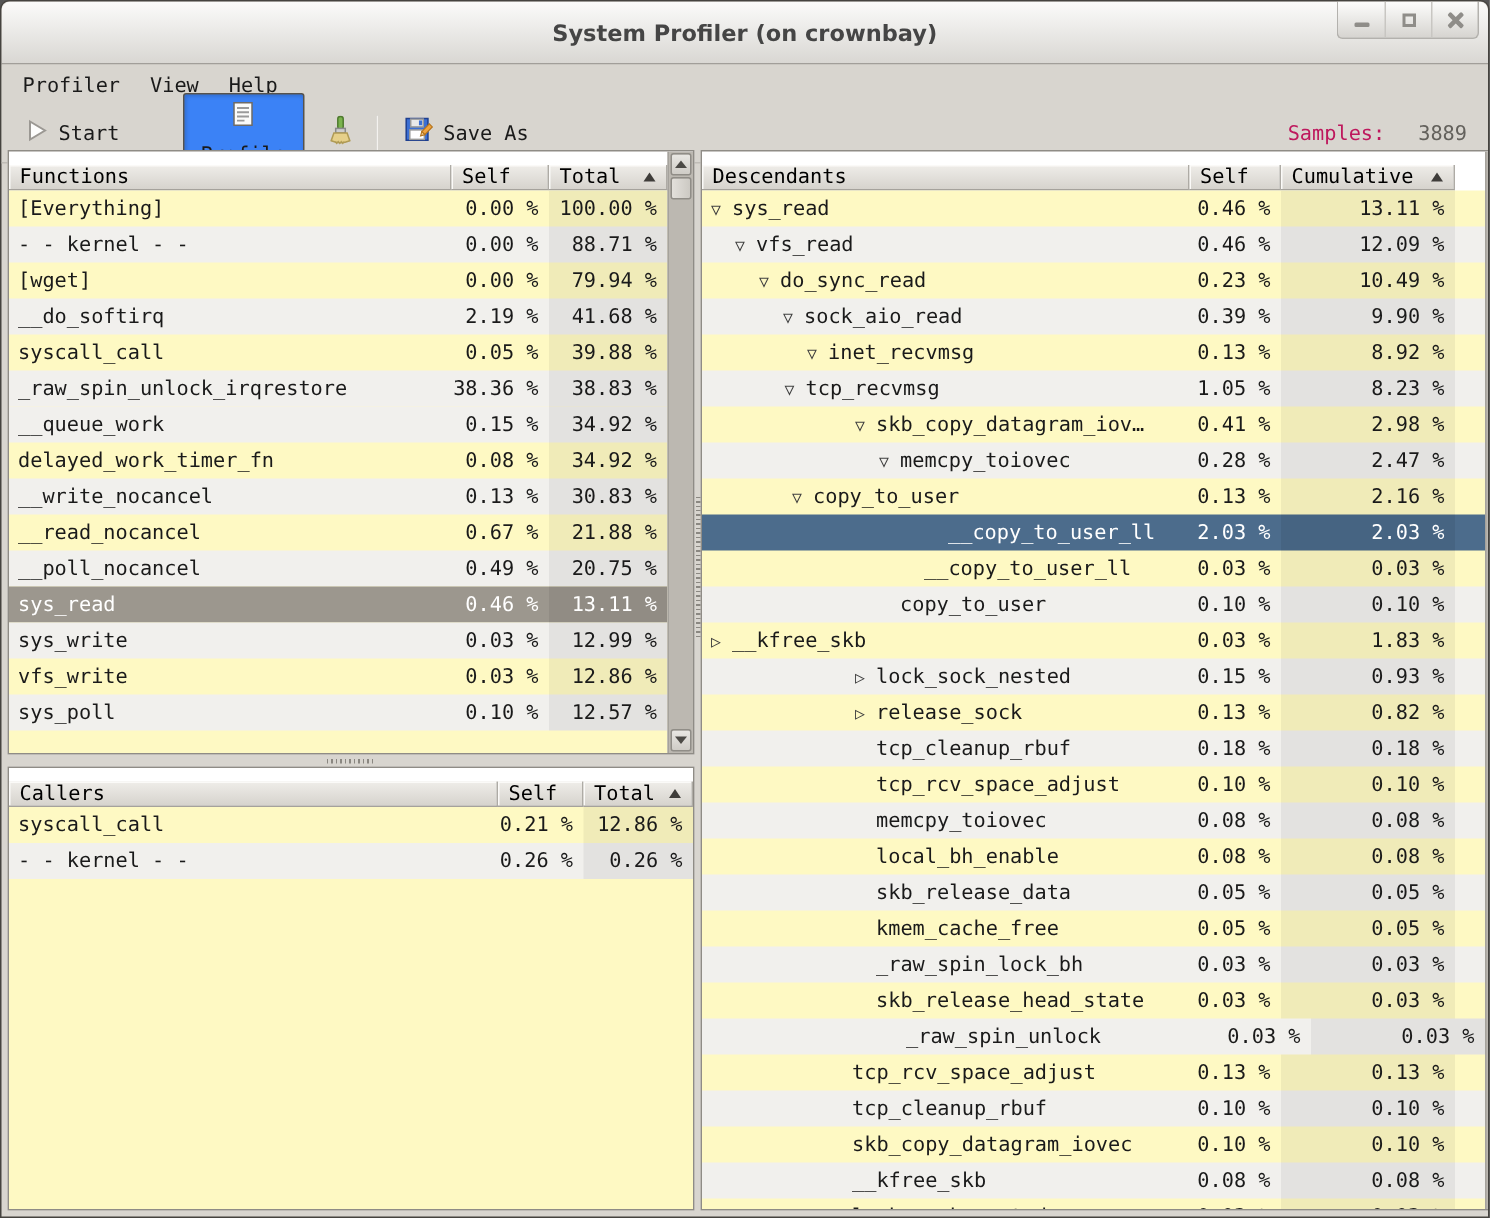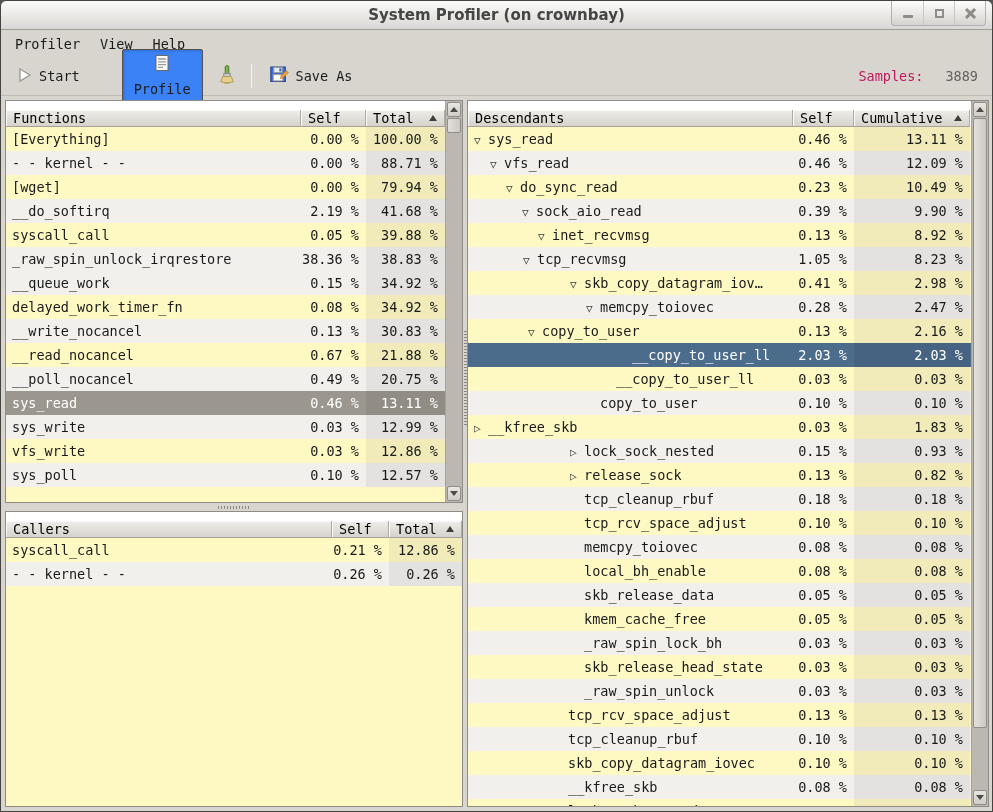--- a/index.html
+++ b/index.html
@@ -2,21 +2,21 @@
 <html style="--chrome: #d8d5cf; --row-alt: #f1f0ed; --selection-gray: #9c978e; --selection-blue: #4c6c8c; --scroll-trough: #bcb8b1; --titlebar-text: #454545;"><head>
 <meta charset="utf-8">
 <style>
   html,body{margin:0;padding:0;width:993px;height:812px;overflow:hidden;
     font-family:"DejaVu Sans Mono","Liberation Mono",monospace;font-size:13.5px;color:#1a1a1a;
     background:#555;}
   *{box-sizing:border-box}
   .window{position:absolute;inset:0;border:1px solid #45433f;border-radius:6px 6px 0 0;
     overflow:hidden;background:var(--chrome,#d8d5cf);}
   
-  .titlebar{height:29px;background:linear-gradient(#fbfbfa,#d9d7d3);border-bottom:1px solid #a19e99;
+  .titlebar{height:42px;background:linear-gradient(#fbfbfa,#d9d7d3);border-bottom:1px solid #a19e99;
     position:relative;display:flex;align-items:center;justify-content:center;border-radius:6px 6px 0 0;}
   .title{font-family:"DejaVu Sans","Liberation Sans",sans-serif;font-weight:bold;font-size:15px;color:var(--titlebar-text,#454545);}
   .winbtns{position:absolute;right:6px;top:0;display:flex;border:1px solid #b3b1ad;border-top:none;
     border-radius:0 0 4px 4px;overflow:hidden;background:linear-gradient(#fdfdfc,#d6d4d0);}
   .winbtn{width:31px;height:24px;display:flex;align-items:center;justify-content:center;border-left:1px solid #c8c6c2;}
   .winbtn:first-child{border-left:none}
   .glyph-min{width:10px;height:3px;background:#8f8d89;border-radius:1px;margin-top:6px}
   .glyph-max{width:9px;height:9px;border:2px solid #8f8d89}
   .glyph-close{position:relative;width:12px;height:12px}
   .glyph-close::before,.glyph-close::after{content:"";position:absolute;left:5px;top:0;width:3px;height:13px;background:#8f8d89;border-radius:1px}
@@ -436,21 +436,21 @@
                 <div class="cell name c-name" style="padding-left: 102px;"><span class="expander"></span><span>_raw_spin_lock_bh</span></div>
                 <div class="cell val c-self">0.03 %</div>
                 <div class="cell val c-val sorted">0.03 %</div>
               </div>
               <div class="trow">
                 <div class="cell name c-name" style="padding-left: 102px;"><span class="expander"></span><span>skb_release_head_state</span></div>
                 <div class="cell val c-self">0.03 %</div>
                 <div class="cell val c-val sorted">0.03 %</div>
               </div>
               <div class="trow alt">
-                <div class="cell name c-name" style="padding-left: 102px;"><span class="expander"></span><span>_raw_spin_unlock</span></div>
+                <div class="cell name c-name" style="padding-left: 102px; margin-left: 20px;"><span class="expander"></span><span>_raw_spin_unlock</span></div>
                 <div class="cell val c-self">0.03 %</div>
                 <div class="cell val c-val sorted">0.03 %</div>
               </div>
               <div class="trow">
                 <div class="cell name c-name" style="padding-left: 86px;"><span class="expander"></span><span>tcp_rcv_space_adjust</span></div>
                 <div class="cell val c-self">0.13 %</div>
                 <div class="cell val c-val sorted">0.13 %</div>
               </div>
               <div class="trow alt">
                 <div class="cell name c-name" style="padding-left: 86px;"><span class="expander"></span><span>tcp_cleanup_rbuf</span></div>

